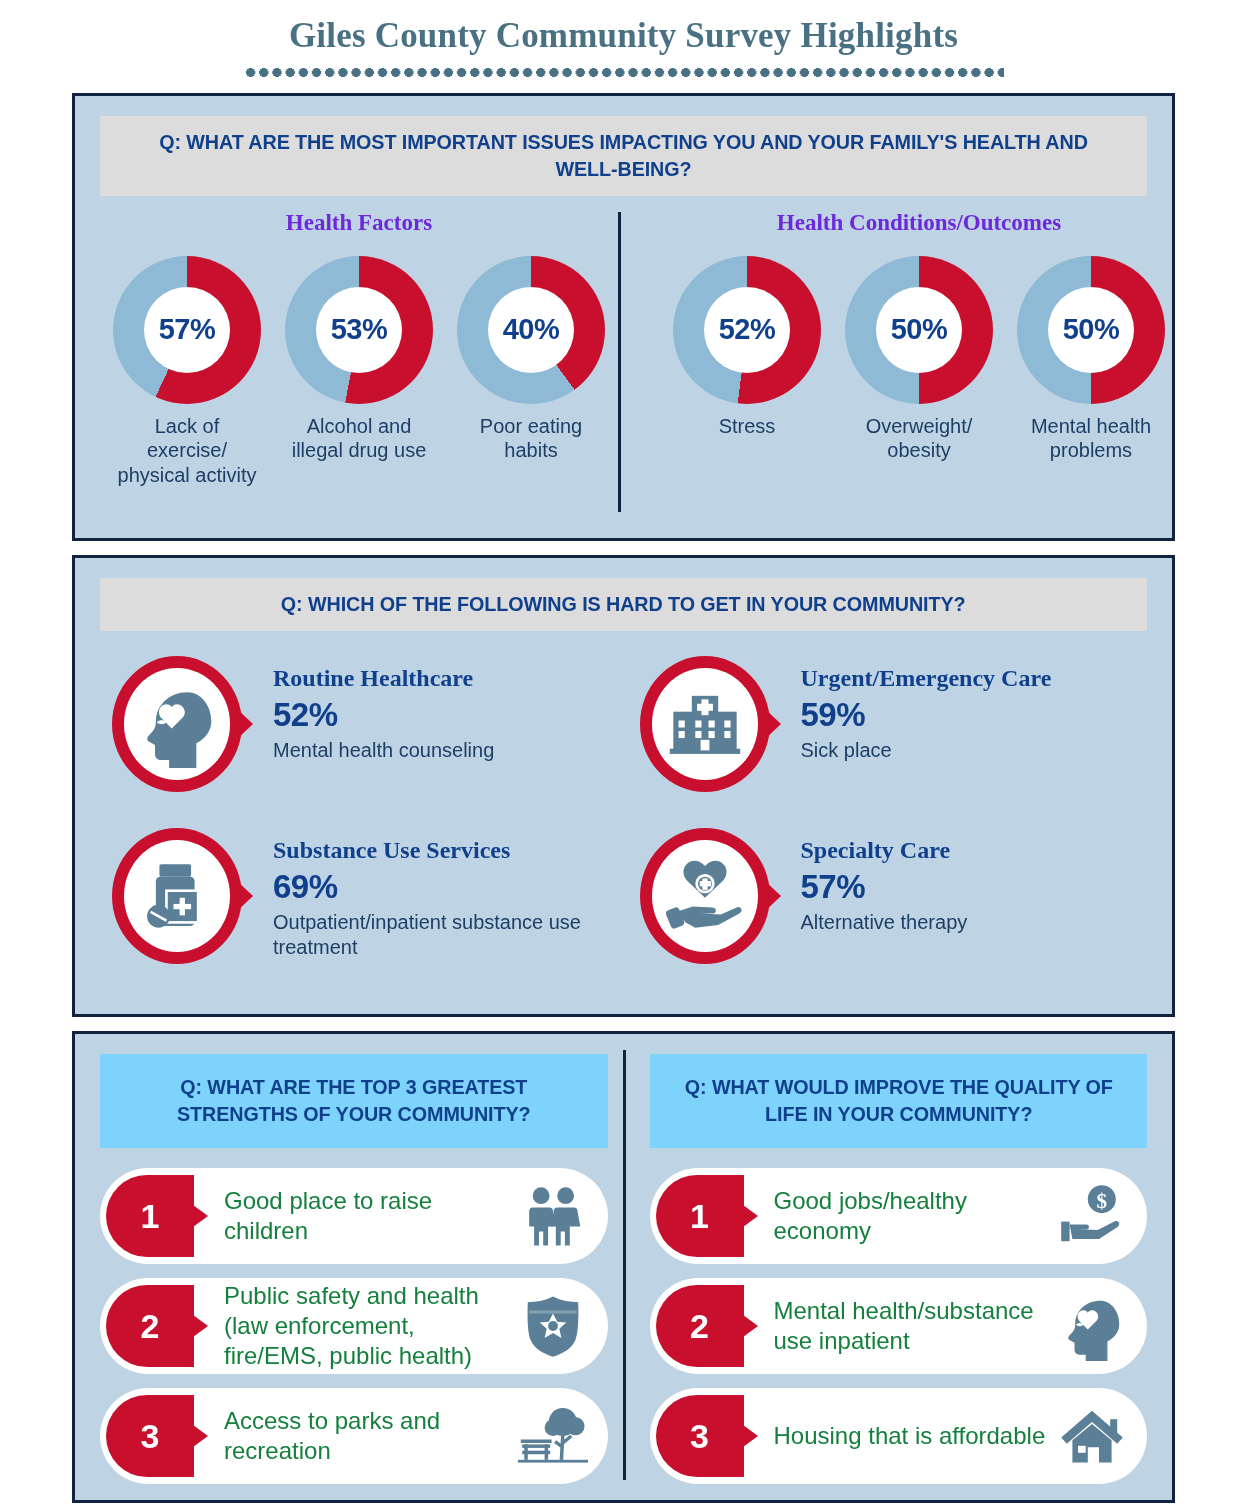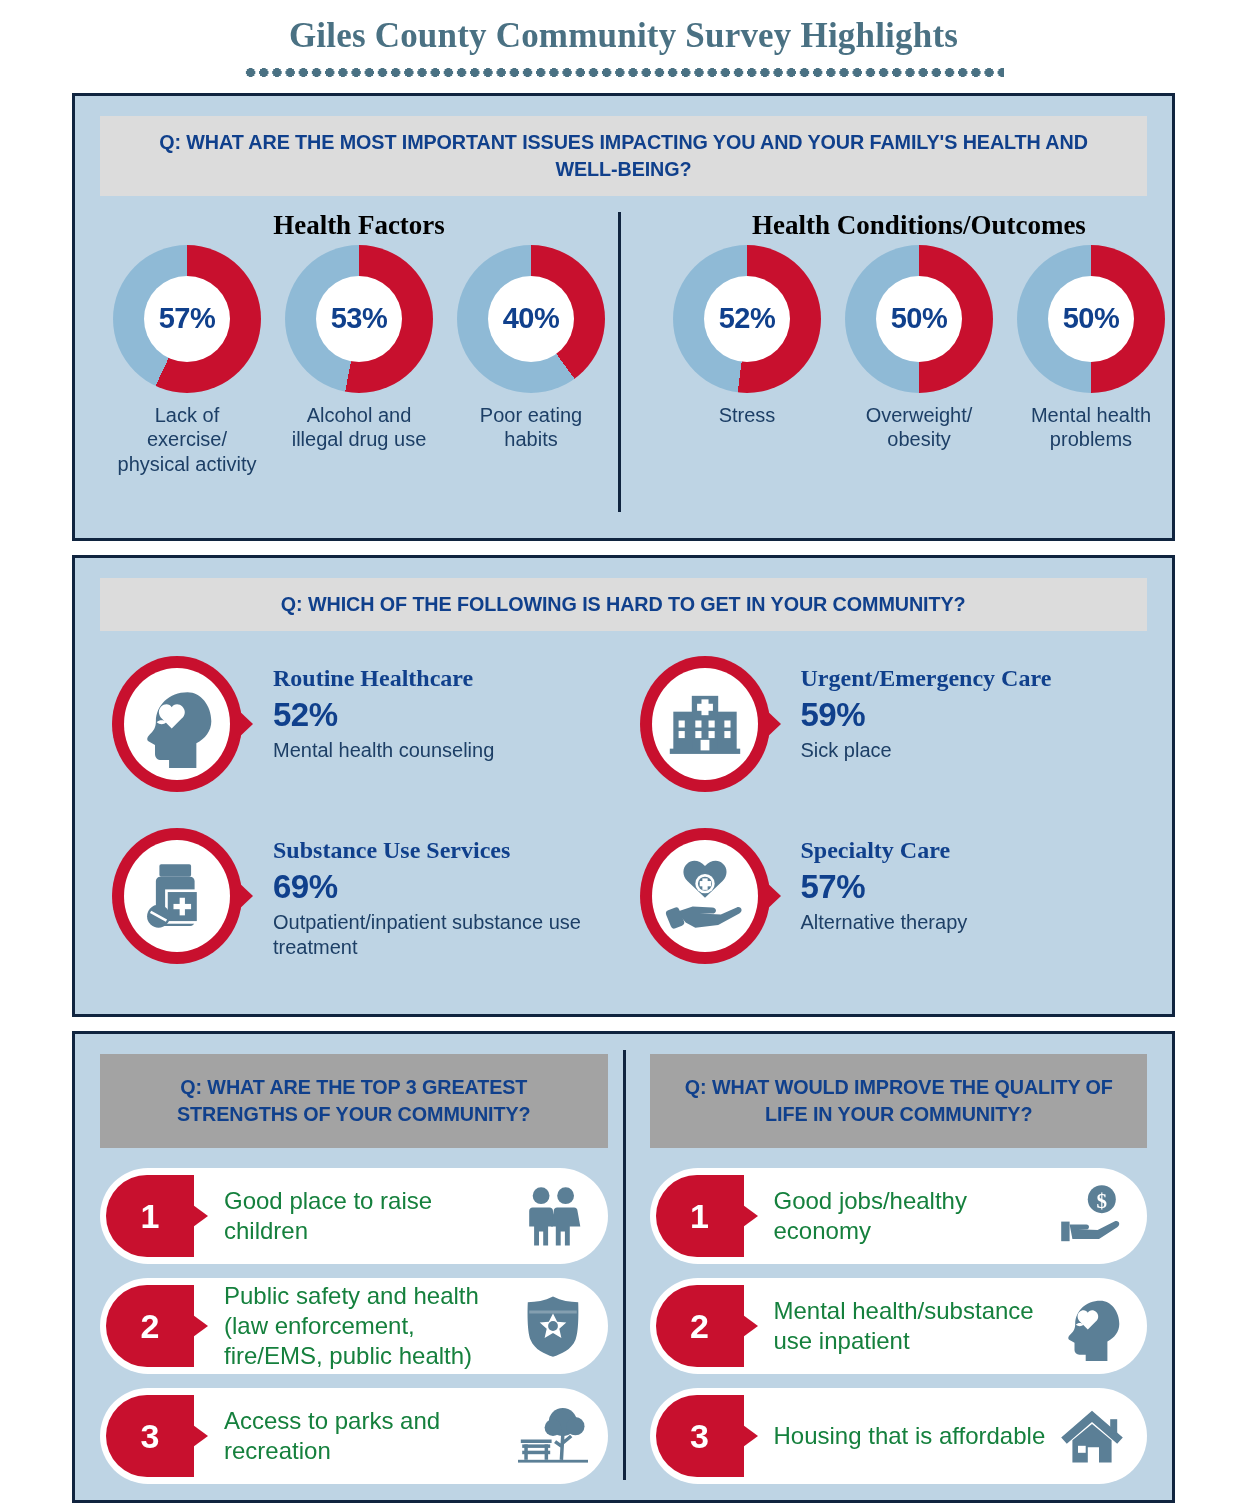--- a/index.html
+++ b/index.html
@@ -66,24 +66,24 @@
     margin-top: 14px;
     position: relative;
     height: 330px;
   }
   .donut-group { flex: 0 0 auto; }
   .donut-group.left { width: 540px; padding-left: 28px; }
   .donut-group.right { width: 570px; padding-left: 38px; }
   .group-title {
     font-family: "Liberation Serif", serif;
     font-weight: bold;
-    font-size: 27px;
-    color: #000000;
+    font-size: 23px;
+    color: #6d28d9;
     text-align: center;
-    margin-bottom: 4px;
+    margin-bottom: 20px;
   }
   .donut-row { display: flex; justify-content: center; gap: 22px; }
   .donut-cell { width: 150px; text-align: center; }
   .donut {
     width: 148px; height: 148px;
     border-radius: 50%;
     margin: 0 auto;
     display: flex; align-items: center; justify-content: center;
     position: relative;
   }
@@ -146,21 +146,21 @@
     line-height: 1.25;
     margin-top: 3px;
   }
 
   
   .rank-columns { display: flex; position: relative; height: 100%; }
   .rank-col { width: 50%; padding: 0 22px; }
   .rank-col.left { padding-left: 25px; padding-right: 16px; }
   .rank-col.right { padding-left: 26px; padding-right: 25px; }
   .rank-qbar {
-    background: #a3a3a3;
+    background: #7dd3fc;
     margin-top: 20px;
     padding: 12px 10px;
     text-align: center;
     min-height: 94px;
     display: flex; align-items: center; justify-content: center;
   }
   .rank-list { margin-top: 20px; }
   .rank-item {
     background: #ffffff;
     border-radius: 48px;

